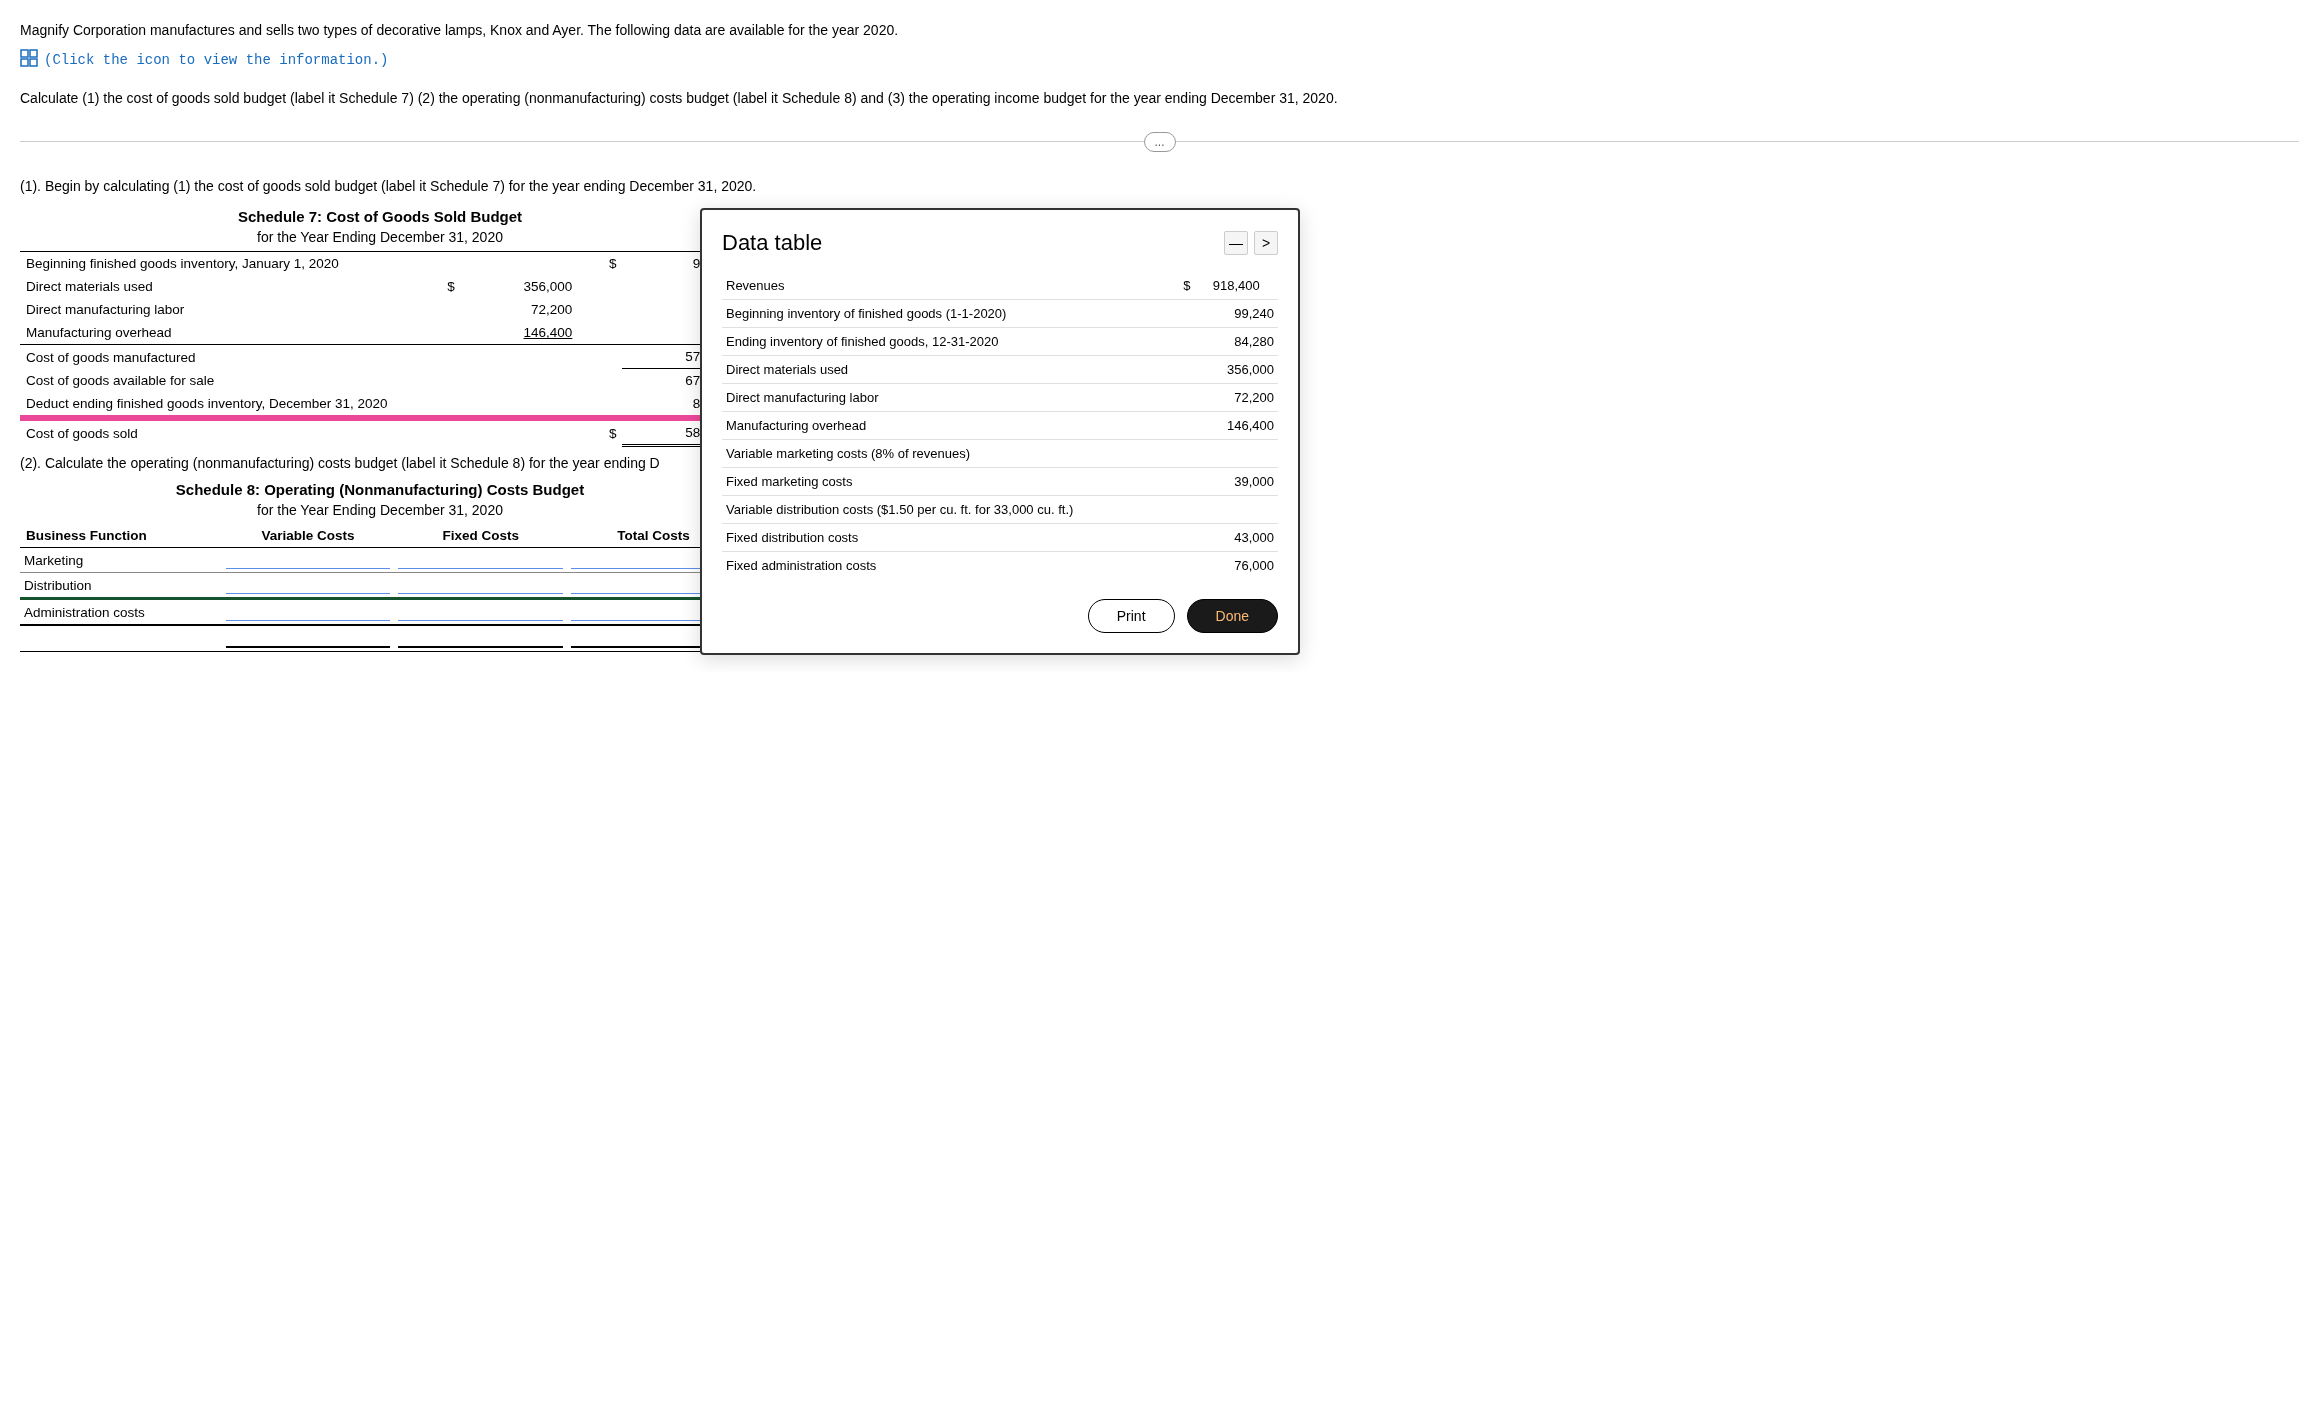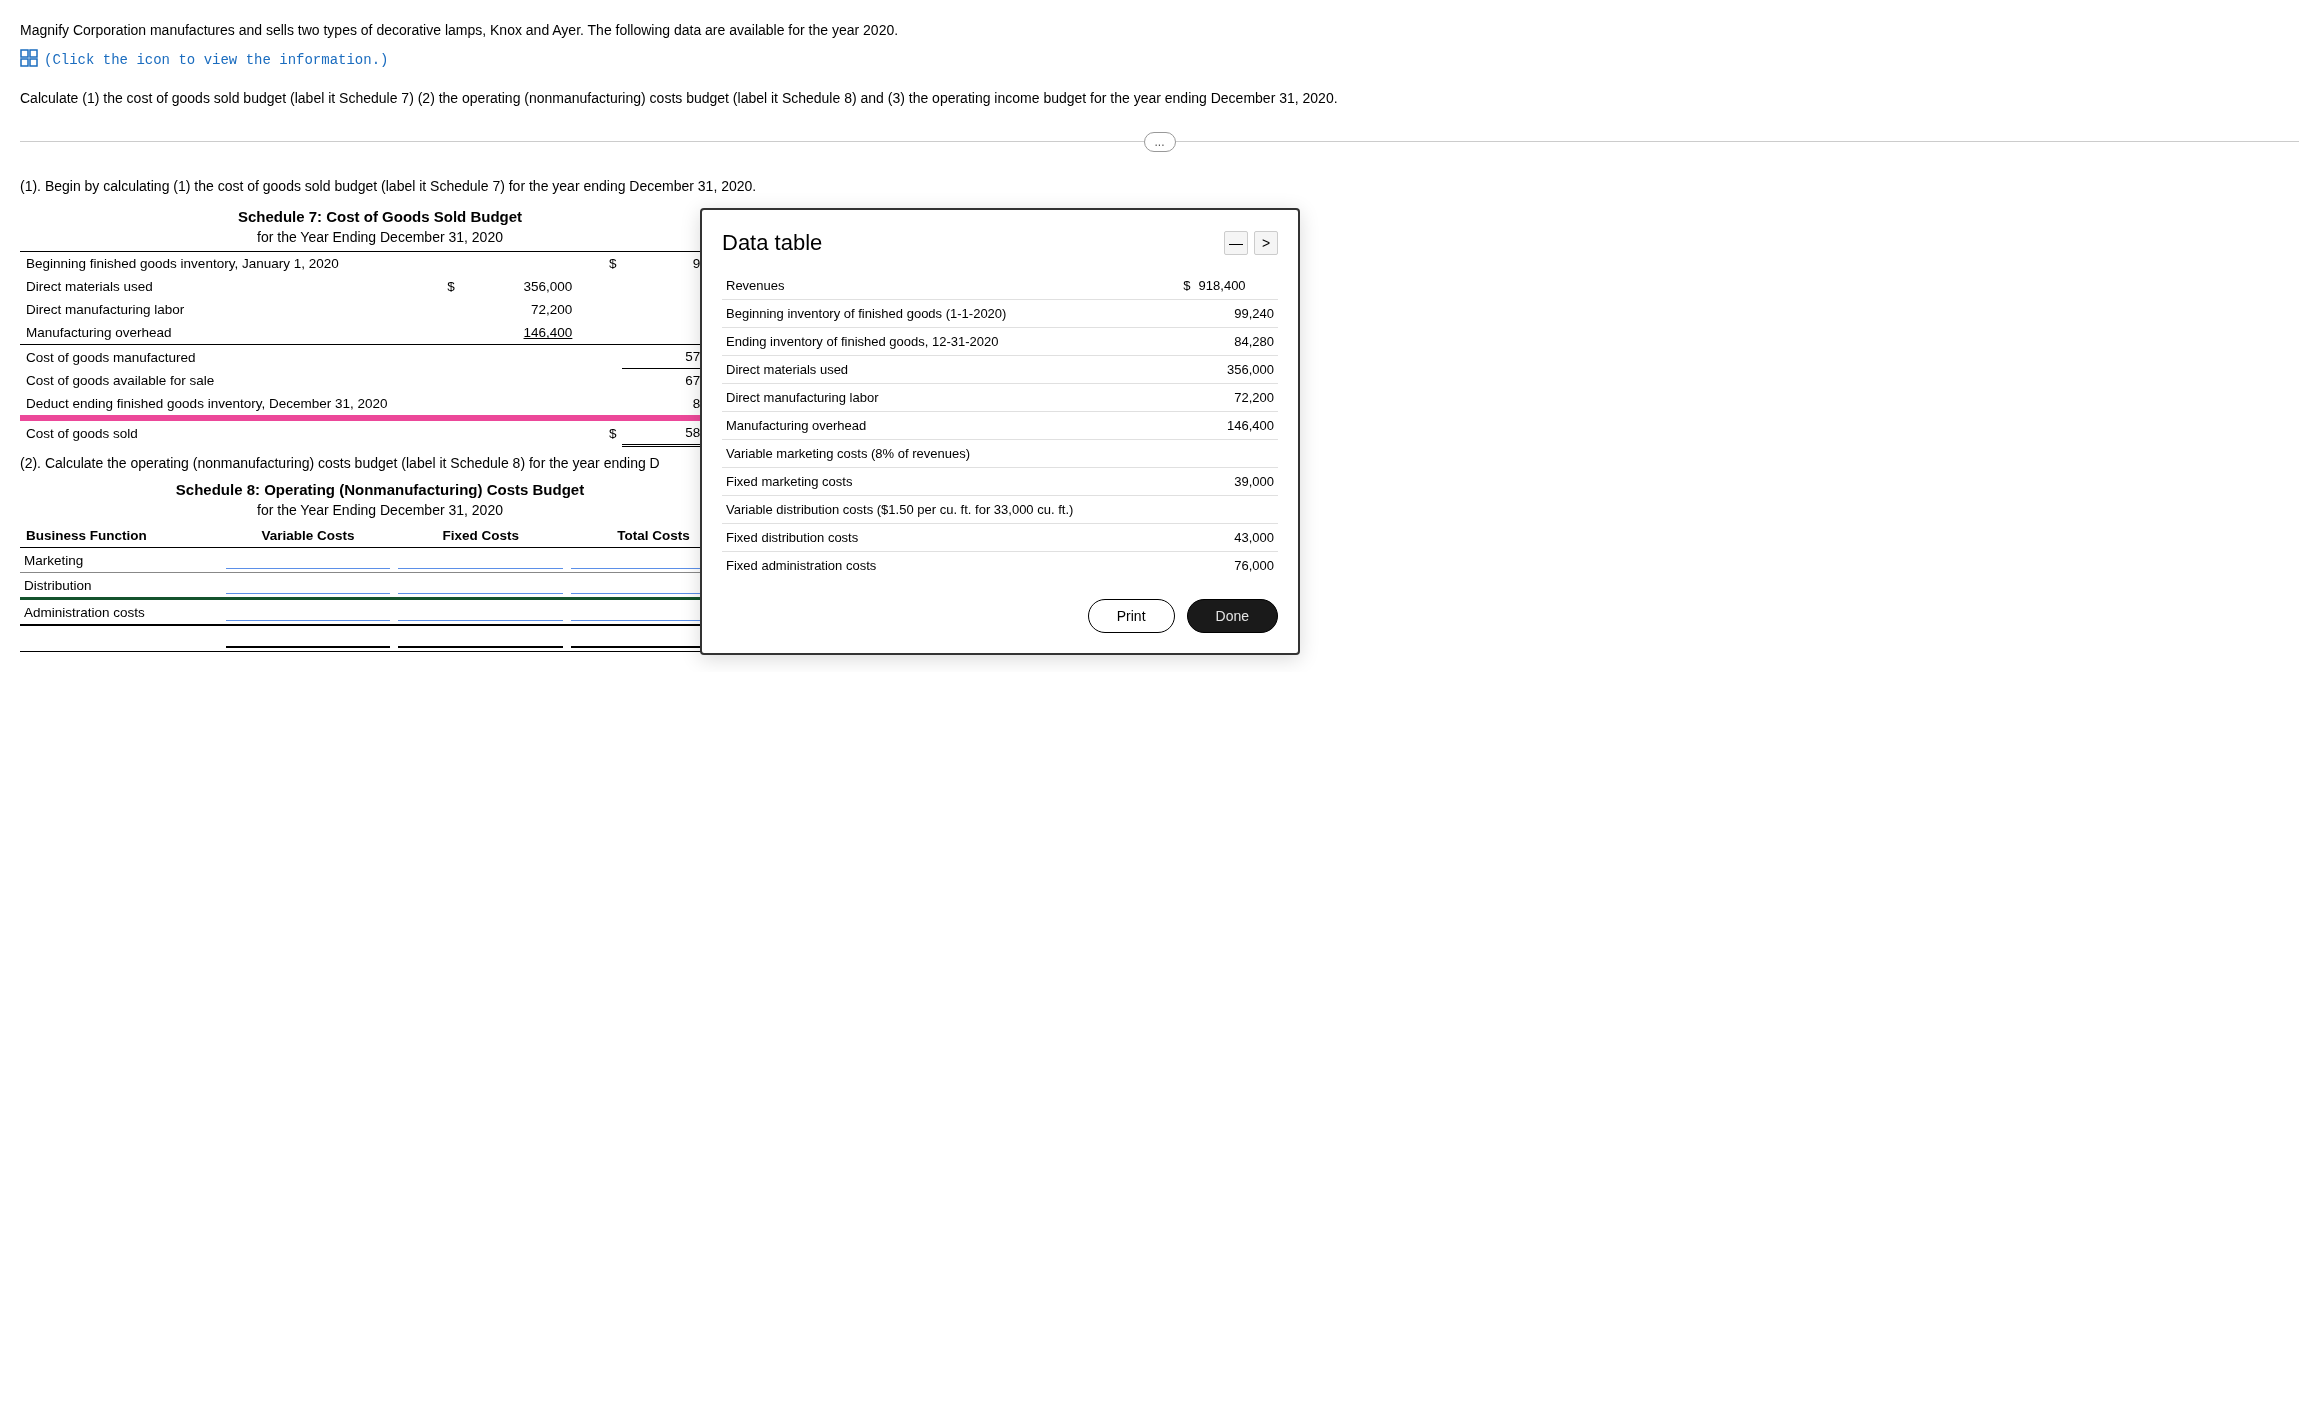--- a/index.html
+++ b/index.html
@@ -200,21 +200,21 @@
       border-radius: 20px;
       background: #fff;
       font-size: 14px;
       cursor: pointer;
     }
     .btn-done {
       padding: 8px 28px;
       border: 1px solid #000;
       border-radius: 20px;
       background: #1a1a1a;
-      color: #e5e5e5;
+      color: #fdba74;
       font-size: 14px;
       cursor: pointer;
     }
   </style>
 </head>
 <body>
 
 <p class="intro-text">Magnify Corporation manufactures and sells two types of decorative lamps, Knox and Ayer. The following data are available for the year 2020.</p>
 
 <div class="click-icon-link">
@@ -384,21 +384,21 @@
         <button class="ctrl-btn">&gt;</button>
       </div>
     </div>
 
     <table class="data-inner-table">
       <tbody>
 
         <tr>
           <td class="label-col">Revenues</td>
           <td class="val-col" style="text-align:right;">$</td>
-          <td class="dollar-col" style="text-align:left;">918,400</td>
+          <td class="dollar-col" style="text-align:center;">918,400</td>
         </tr>
 
         <tr>
           <td class="label-col">Beginning inventory of finished goods (1-1-2020)</td>
           <td class="val-col"></td>
           <td class="dollar-col" style="text-align:right;">99,240</td>
         </tr>
 
         <tr>
           <td class="label-col">Ending inventory of finished goods, 12-31-2020</td>

